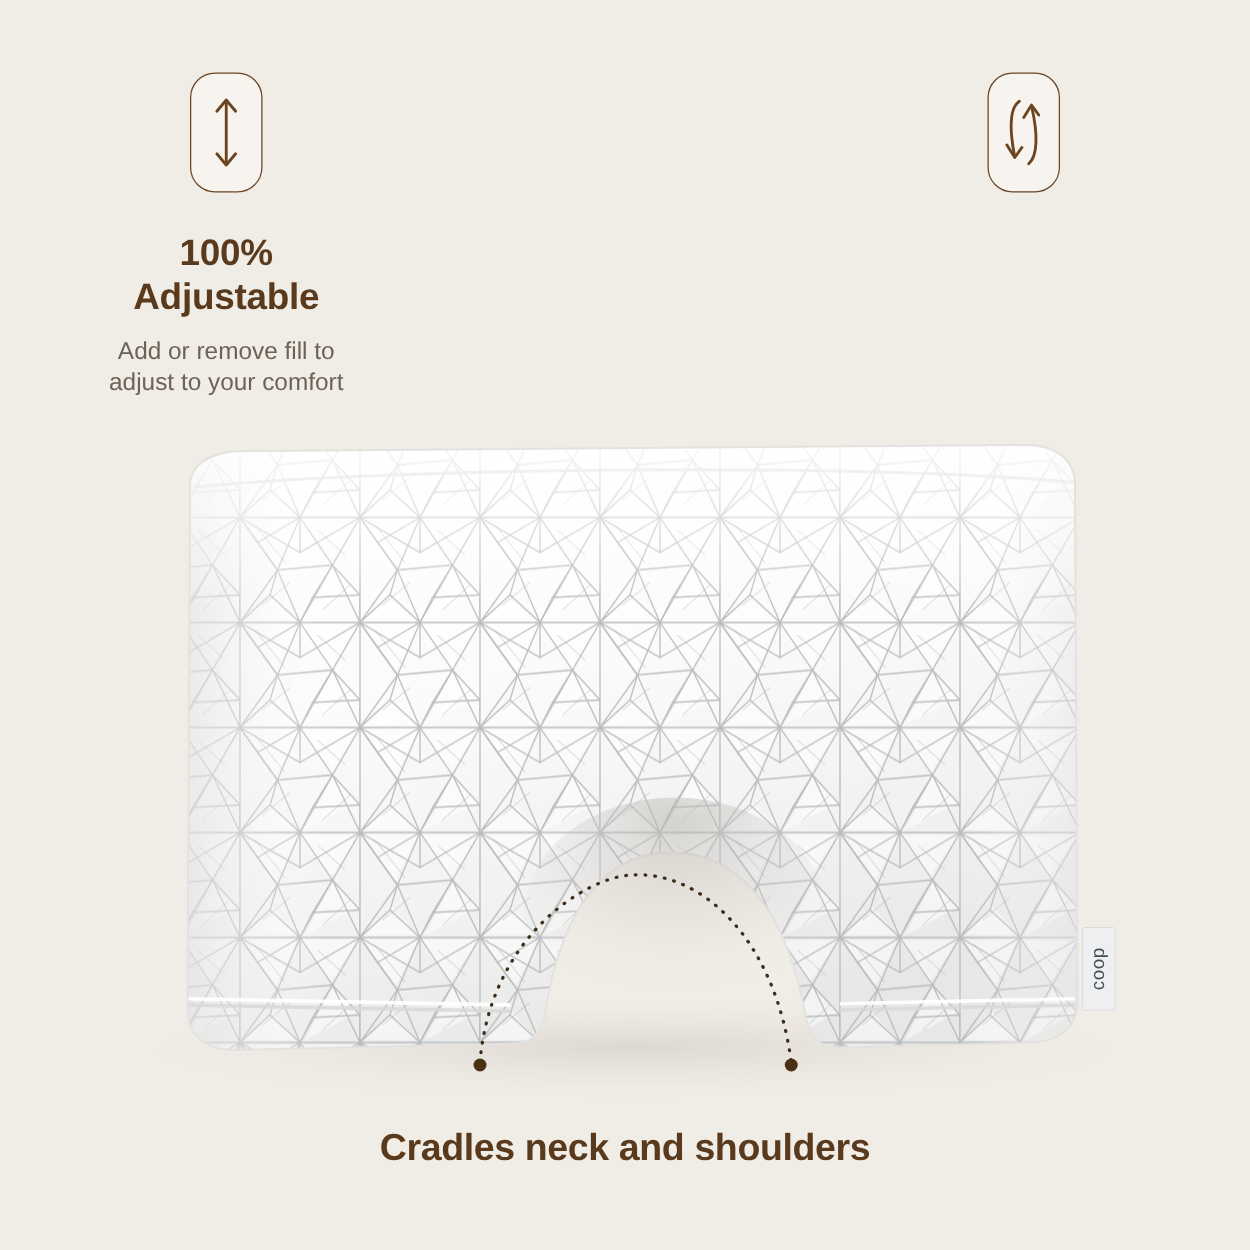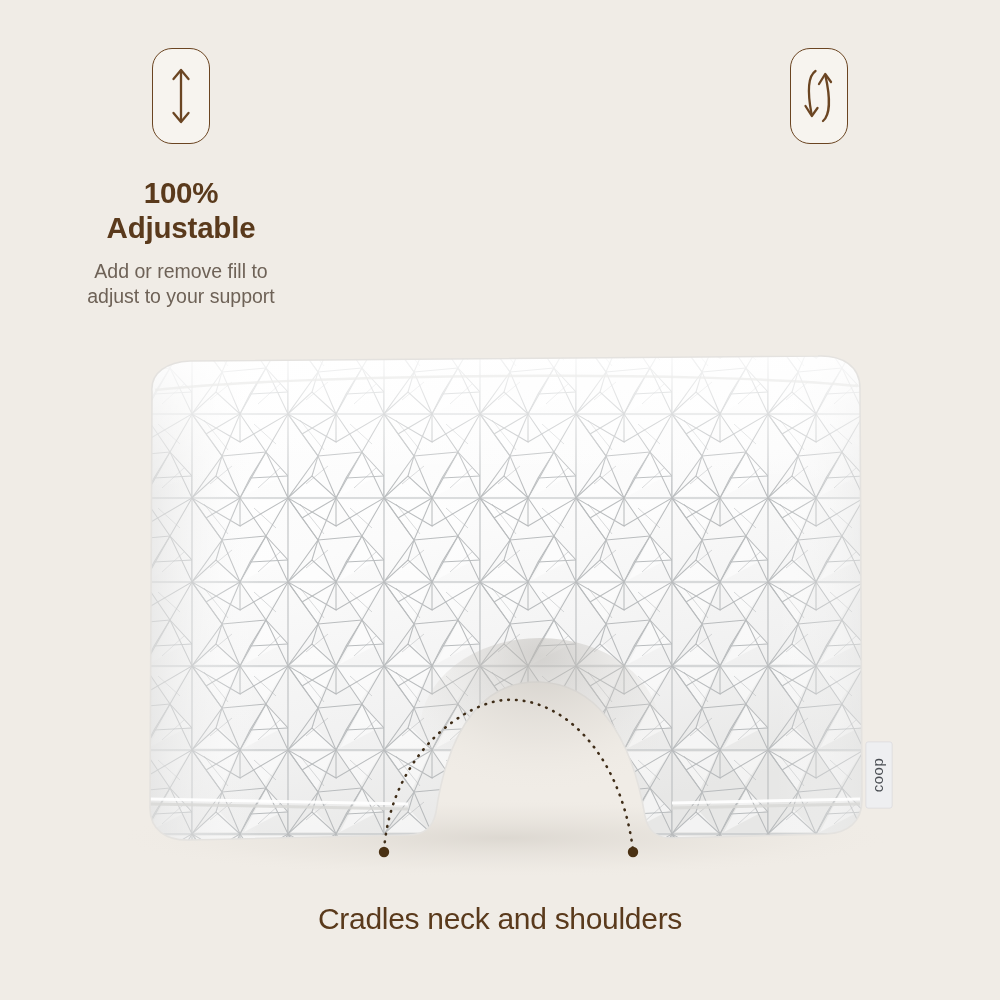--- a/index.html
+++ b/index.html
@@ -20,21 +20,21 @@
     position: absolute;
     top: 0;
     left: 0;
     width: 1000px;
     height: 330px;
     display: flex;
     flex-direction: row;
     align-items: flex-start;
     justify-content: space-between;
     box-sizing: border-box;
-    padding: 0 22px;
+    padding: 10px 22px;
   }
   .feature {
     width: 318px;
     display: flex;
     flex-direction: column;
     align-items: center;
     text-align: center;
   }
   .icon-box {
     margin-top: 48px;
@@ -82,21 +82,21 @@
   }
 
   
   .caption {
     position: absolute;
     top: 902px;
     left: 0;
     width: 1000px;
     text-align: center;
     font-size: 30px;
-    font-weight: normal;
+    font-weight: bold;
     color: #5a3a1c;
     letter-spacing: -0.3px;
   }
 </style>
 </head>
 <body>
 
 <div class="features">
 
   <div class="feature">
@@ -105,21 +105,21 @@
         <g stroke="#6b4522" stroke-width="2.3" fill="none" stroke-linecap="round" stroke-linejoin="round">
           <line x1="15" y1="7" x2="15" y2="57"></line>
           <polyline points="7.5,15 15,6 22.5,15"></polyline>
           <polyline points="7.5,49 15,58 22.5,49"></polyline>
         </g>
       </svg>
     </div>
     <div class="feature-title">100%
 Adjustable</div>
     <div class="feature-sub">Add or remove fill to
-adjust to your support</div>
+adjust to your comfort</div>
   </div>
 
   <div class="feature">
     <div class="icon-box">
       <svg width="34" height="64" viewBox="0 0 34 64">
         <g stroke="#6b4522" stroke-width="2.3" fill="none" stroke-linecap="round" stroke-linejoin="round">
           <path d="M13.5 7 C 6 12, 5 26, 9.5 50"></path>
           <polyline points="3.5,42 9.8,52 15.5,44"></polyline>
           <path d="M21 57 C 28 51, 28.5 34, 23.5 12"></path>
           <polyline points="17,20 23.2,10 29,18"></polyline>

